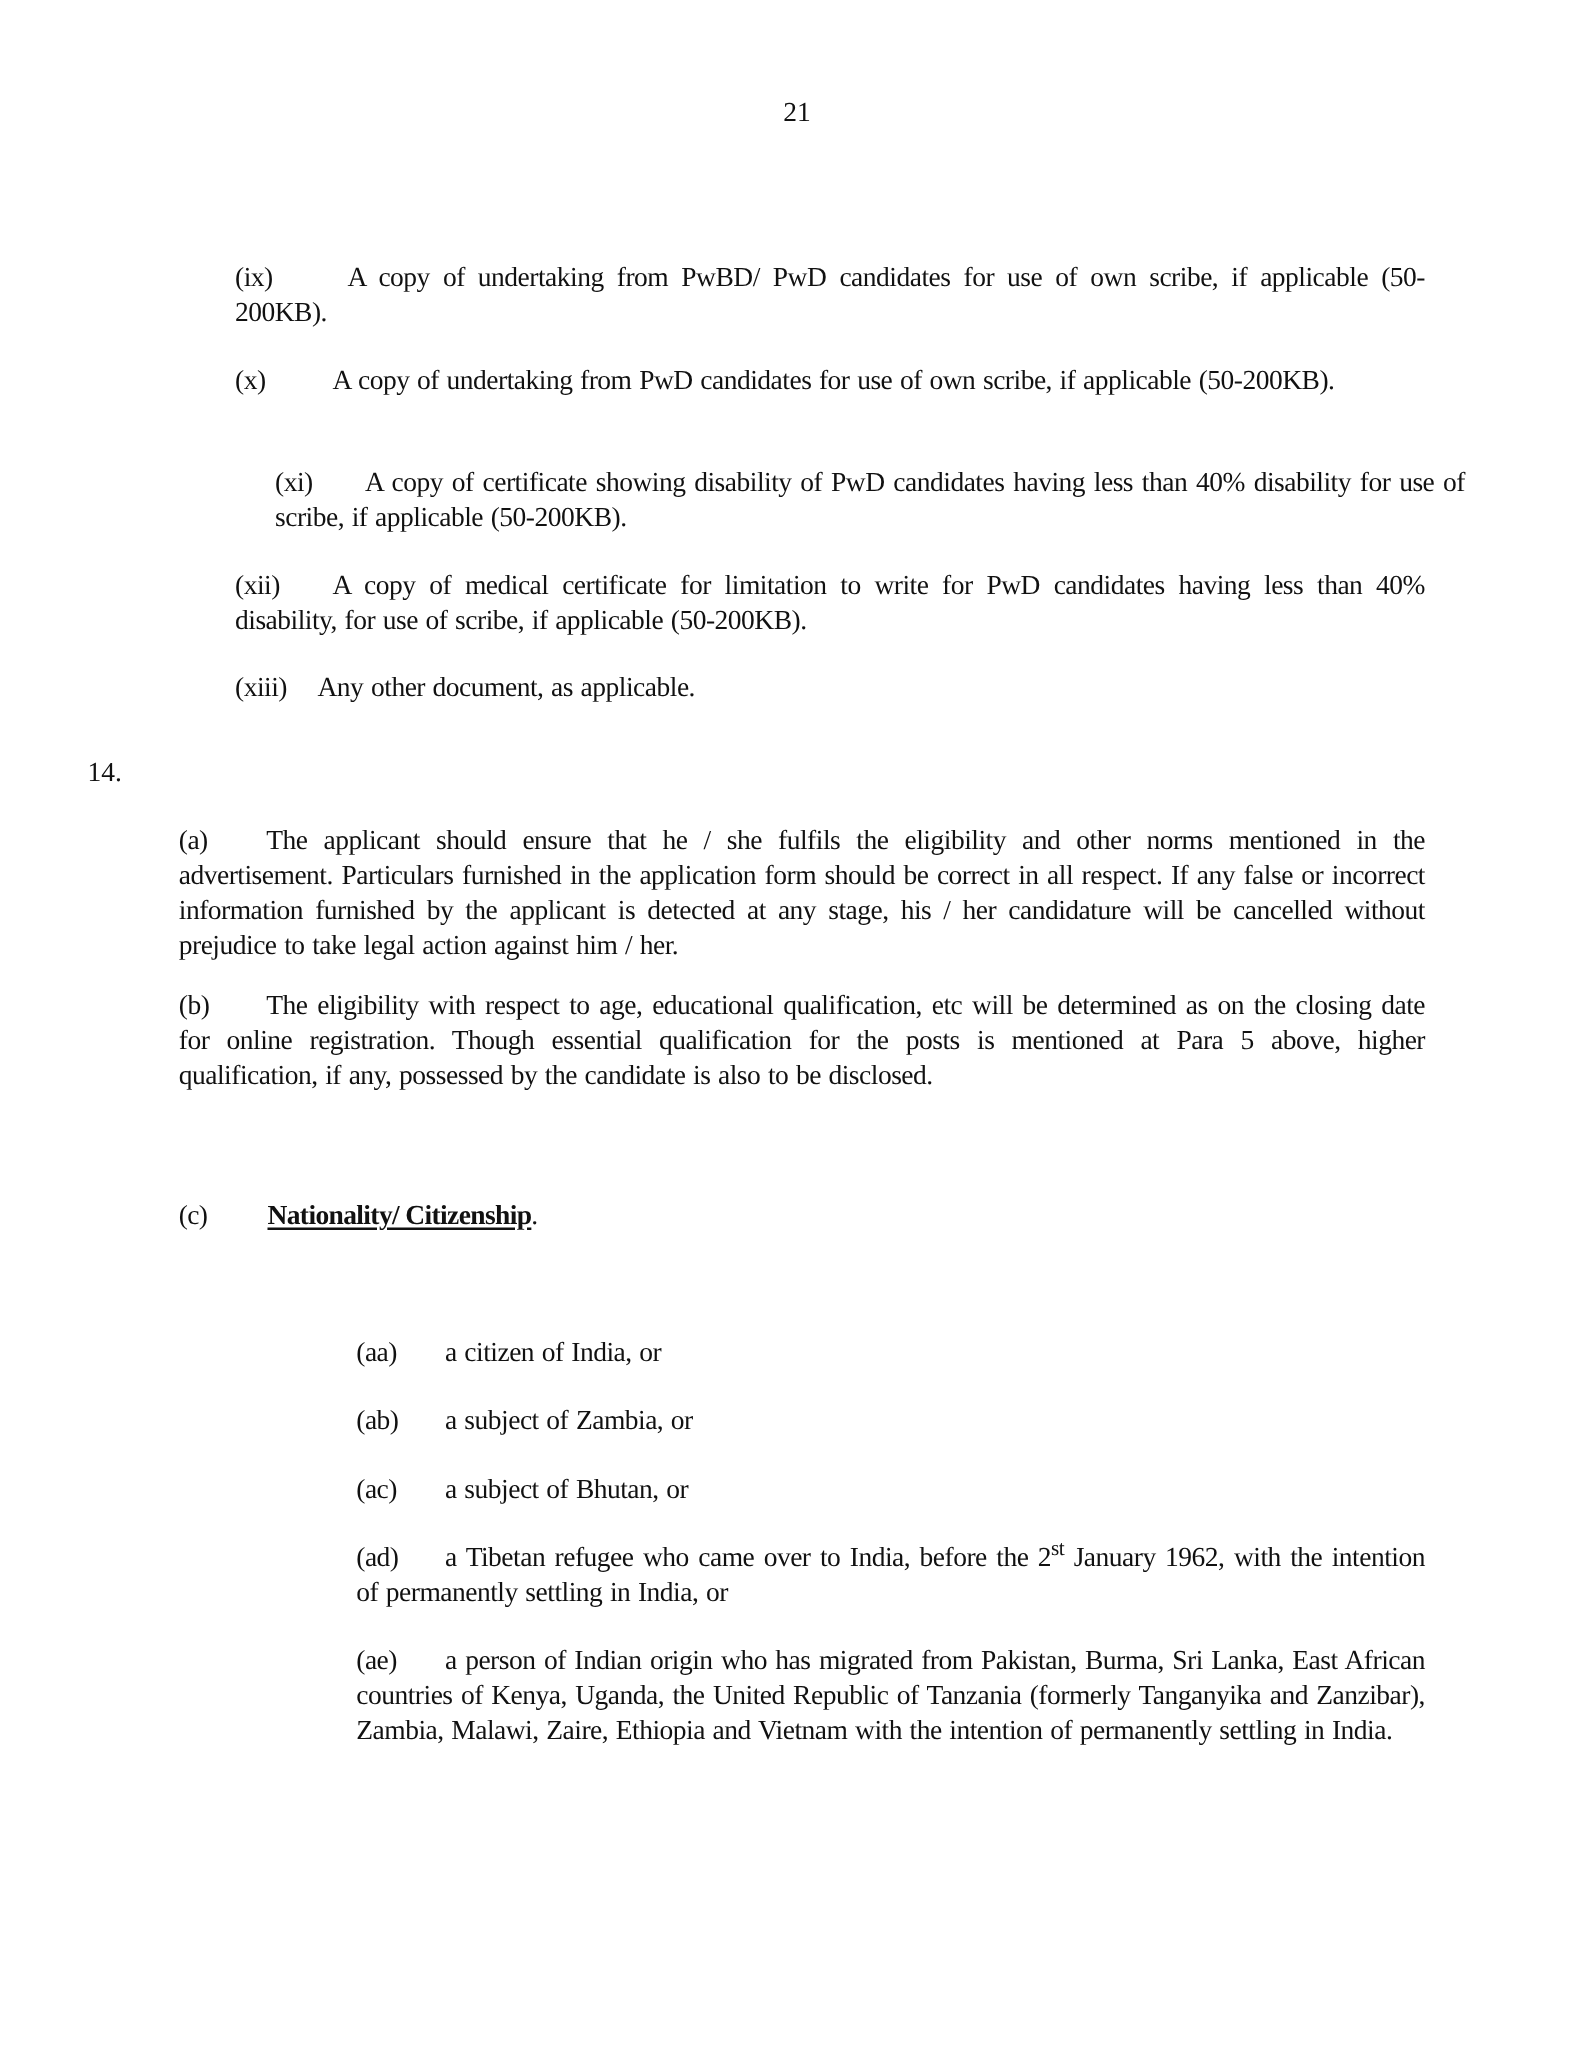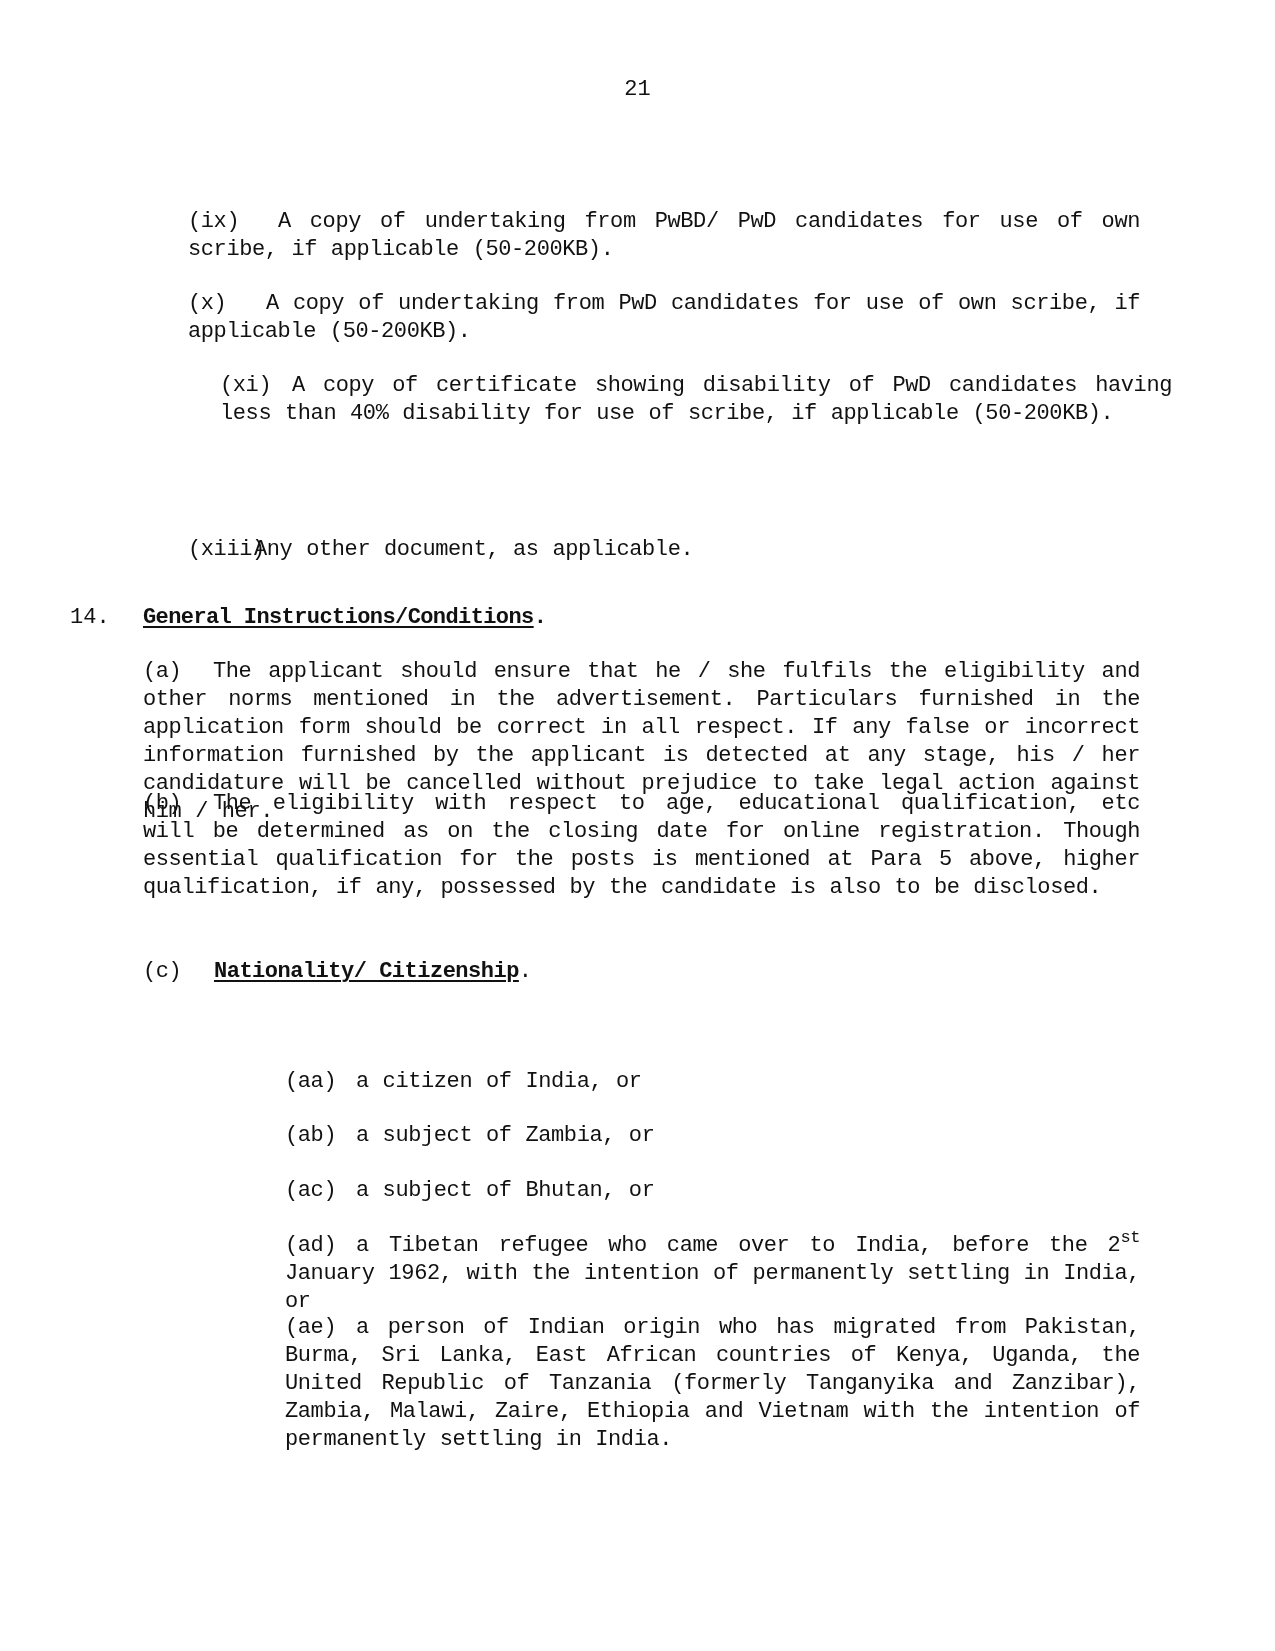--- a/index.html
+++ b/index.html
@@ -1,17 +1,17 @@
 <!DOCTYPE html>
 <html><head>
   <meta charset="utf-8">
   <style>
     html, body { margin: 0; padding: 0; background: #ffffff; }
     body { width: 1275px; height: 1651px; position: relative; overflow: hidden; color: #111; }
-    .page { position: absolute; left: 0; top: 0; width: 1275px; height: 1651px; font-family: Liberation Mono, monospace; font-size: 22px; line-height: 28px; }
+    .page { position: absolute; left: 0; top: 0; width: 1275px; height: 1651px; font-family: Liberation Serif, serif; font-size: 22px; line-height: 28px; }
     .pnum { position: absolute; top: 76px; left: 0; width: 1275px; text-align: center; font-size: 22px; }
     .para { position: absolute; text-align: justify; text-align-last: left; letter-spacing: -0.4px; word-spacing: 1px; }
     .lbl { display: inline-block; }
     .heading { position: absolute; font-weight: bold; letter-spacing: -0.6px; }
     .heading u, .sub-heading u { text-decoration: underline; text-decoration-thickness: 2px; text-underline-offset: 3px; }
     .sec-num { position: absolute; }
     .sub-heading { position: absolute; letter-spacing: -0.5px; }
     .sub-heading b { font-weight: bold; text-align: right; }
     sup { font-size: 17px; line-height: 0; vertical-align: 9px; }
   </style>
@@ -28,29 +28,29 @@
   </div>
 
   <div class="para" style="left:188px; top:290px; width:952px;">
     <span class="lbl" style="width:78px;">(x)</span><span>A copy of undertaking from PwD candidates for use of own scribe, if applicable (50-200KB).</span>
   </div>
 
   <div class="para" style="left:188px; top:372px; width:952px;margin-left:32px;">
     <span class="lbl" style="width:72px;">(xi)</span><span>A copy of certificate showing disability of PwD candidates having less than 40% disability for use of scribe, if applicable (50-200KB).</span>
   </div>
 
+  <div class="para" style="left:188px; top:454px; width:952px;">
+    <span class="lbl" style="width:78px;">(xii)</span><span>A copy of medical certificate for limitation to write for PwD candidates having less than 40% disability, for use of scribe, if applicable (50-200KB).</span>
+  </div>
 
   <div class="para" style="left:188px; top:536px; width:952px;">
     <span class="lbl" style="width:66px;">(xiii)</span><span>Any other document, as applicable.</span>
   </div>
 
   <div class="sec-num" style="left:70px; top:604px;">14.</div>
-  <div class="heading" style="left:143px; top:604px;">
-    <u>General Instructions/Conditions</u><span>.</span>
-  </div>
 
   <div class="para" style="left:143px; top:658px; width:997px;">
     <span class="lbl" style="width:70px;">(a)</span><span>The applicant should ensure that he / she fulfils the eligibility and other norms mentioned in the advertisement. Particulars furnished in the application form should be correct in all respect. If any false or incorrect information furnished by the applicant is detected at any stage, his / her candidature will be cancelled without prejudice to take legal action against him / her.</span>
   </div>
 
   <div class="para" style="left:143px; top:790px; width:997px;">
     <span class="lbl" style="width:70px;">(b)</span><span>The eligibility with respect to age, educational qualification, etc will be determined as on the closing date for online registration. Though essential qualification for the posts is mentioned at Para 5 above, higher qualification, if any, possessed by the candidate is also to be disclosed.</span>
   </div>
 
   <div class="sub-heading" style="left:143px; top:958px;">(c)</div>

